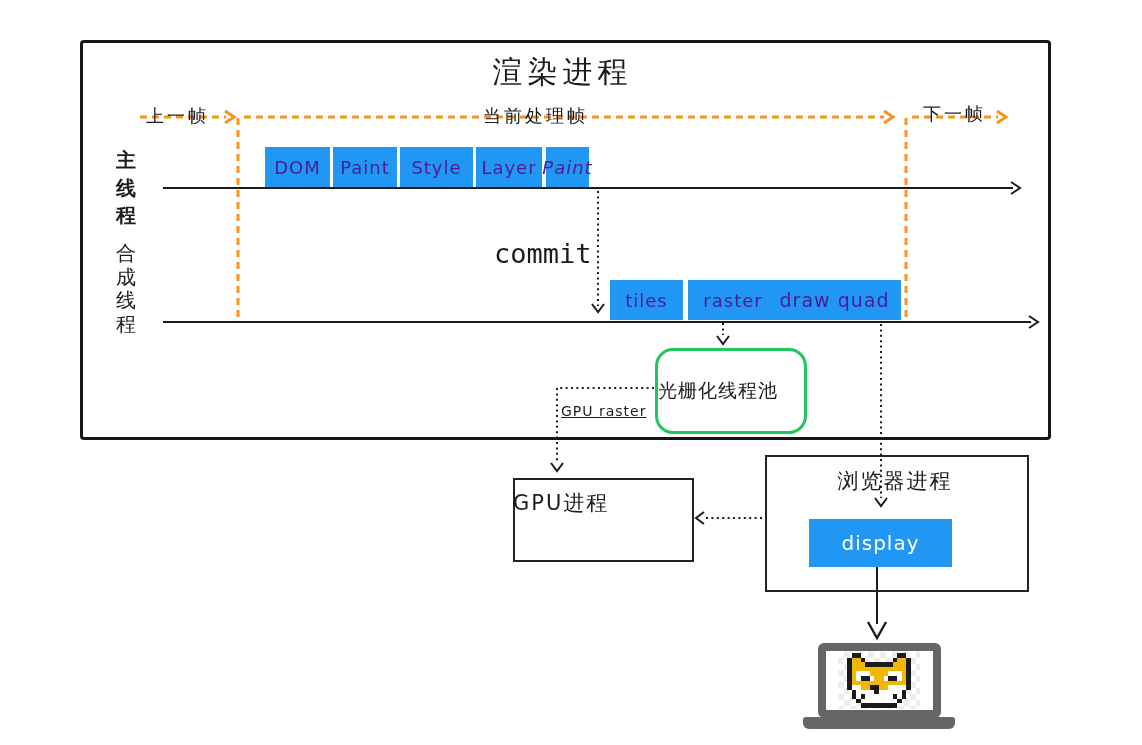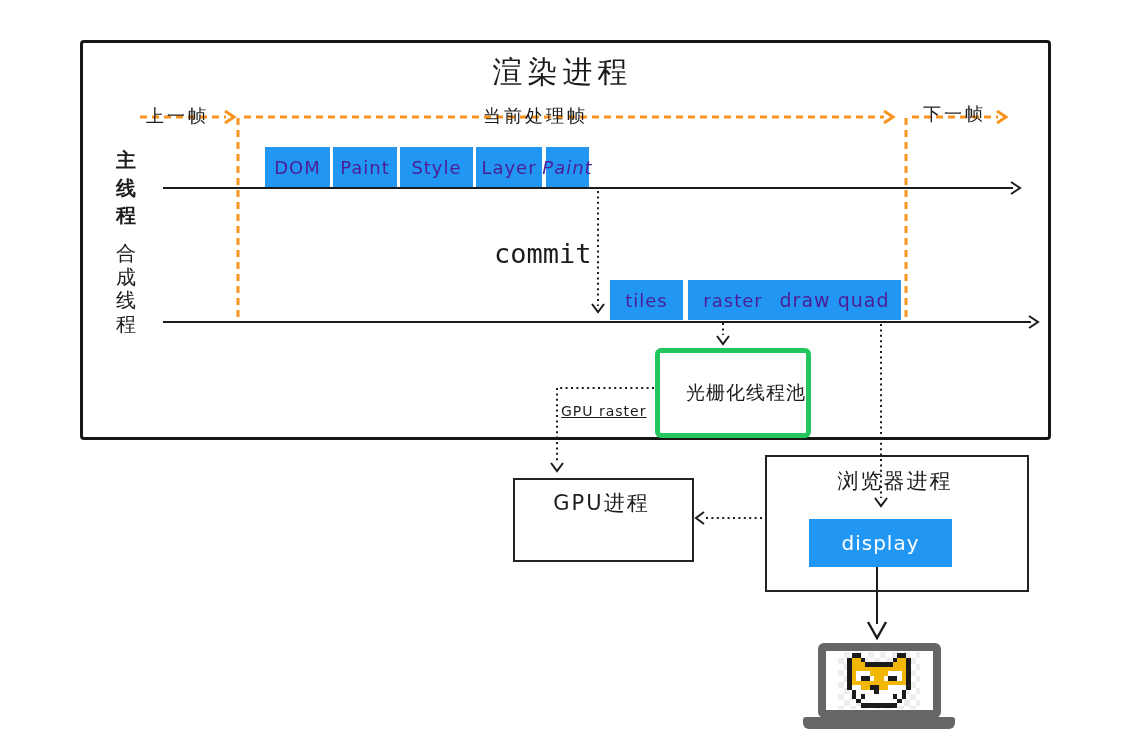--- a/index.html
+++ b/index.html
@@ -27,25 +27,25 @@
   .m0{left:265px;width:65px;}
   .m1{left:333px;width:64px;}
   .m2{left:400px;width:73px;}
   .m3{left:476px;width:66px;}
   .m4{left:546px;width:43px;font-style:italic;}
   .c0{left:610px;width:73px;}
   .c1{left:688px;width:90px;}
   .c2{left:768px;width:133px;font-size:19px;text-align:right;}
   .commit-label{left:494px;top:238px;font-size:27px;font-family:"DejaVu Sans Mono","Liberation Mono",monospace;}
   
-  .pool-box{left:655px;top:348px;width:146px;height:80px;border:5px solid #22c55e;border-radius:6px;background:#fff;display:flex;align-items:center;justify-content:flex-end;font-size:19px;letter-spacing:1px;}
+  .pool-box{left:655px;top:348px;width:146px;height:80px;border:3px solid #22c55e;border-radius:18px;background:#fff;display:flex;align-items:center;justify-content:flex-start;font-size:19px;letter-spacing:1px;}
   .gpu-raster-label{left:561px;top:403px;font-size:14px;letter-spacing:1px;text-decoration:underline;}
   
   .gpu-box{left:513px;top:478px;width:177px;height:80px;border:2.5px solid #222;background:#fff;}
-  .gpu-label{left:513px;top:489px;width:177px;text-align:center;font-size:21px;letter-spacing:2px;}
+  .gpu-label{left:513px;top:489px;width:177px;text-align:left;font-size:21px;letter-spacing:2px;}
   
   .browser-box{left:765px;top:455px;width:260px;height:133px;border:2.5px solid #222;background:#fff;}
   .browser-label{left:765px;top:467px;width:260px;text-align:center;font-size:21px;letter-spacing:2px;}
   .display-box{left:809px;top:519px;width:143px;height:48px;background:#2196f3;color:#fff;display:flex;align-items:center;justify-content:center;font-size:20px;letter-spacing:1px;}
   
   .laptop{left:803px;top:643px;width:152px;height:86px;}
   .laptop-screen{position:absolute;left:15px;top:0;width:107px;height:59px;border:8px solid #666;border-radius:6px;background:#fff;}
   .laptop-base{position:absolute;left:0;top:74px;width:152px;height:12px;background:#666;border-radius:3px 3px 6px 6px;}
   .checker{position:absolute;left:12px;top:1px;width:82px;height:57px;
     background:repeating-conic-gradient(#ededed 0% 25%, transparent 0% 50%) 0 0/12px 12px;}

